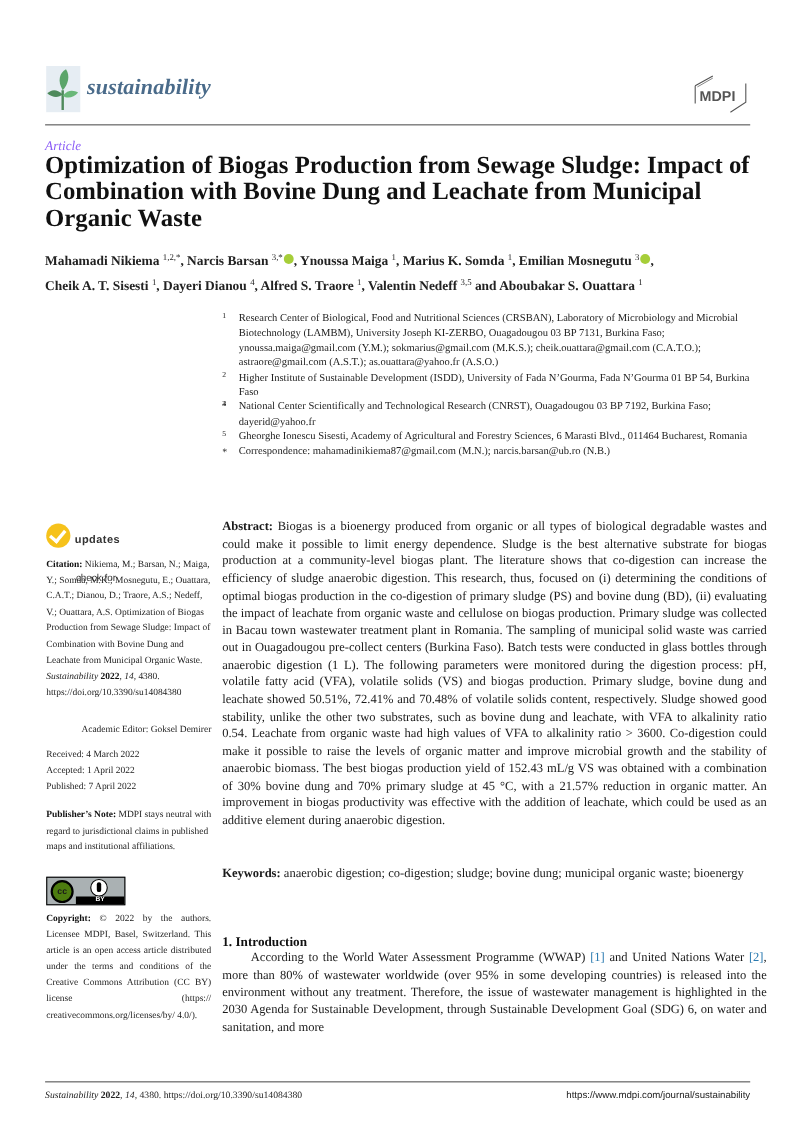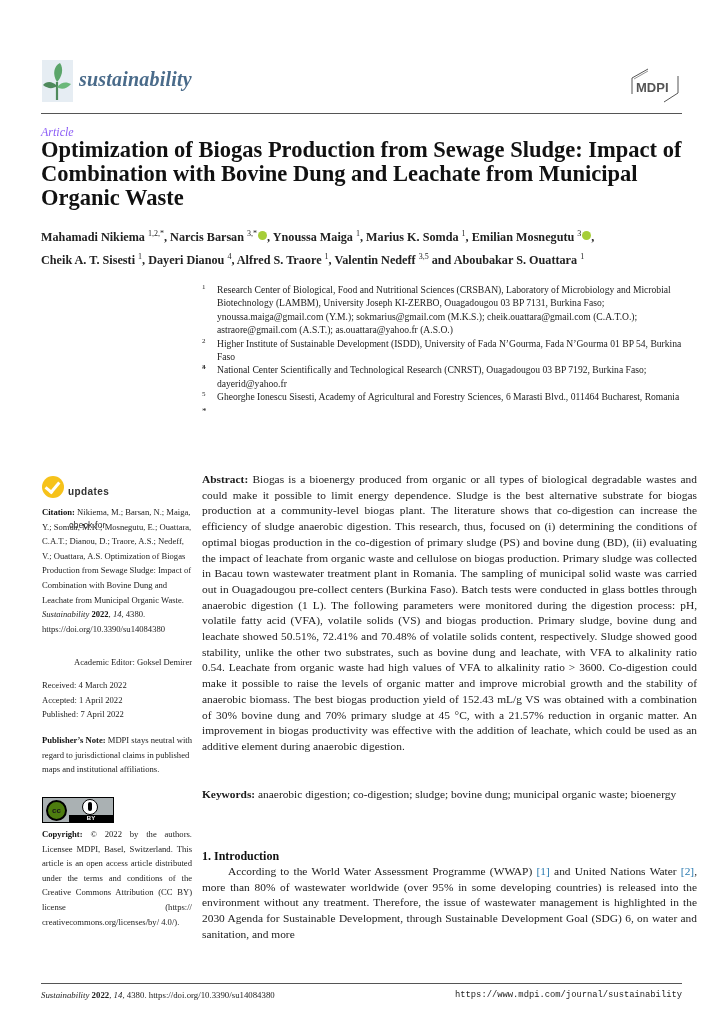--- a/index.html
+++ b/index.html
@@ -50,21 +50,21 @@
   .abstract { top: 472px; }
   .keywords { top: 787px; }
   .section-head { left: 202px; top: 849px; font-family: "Liberation Serif", serif; font-weight: bold; font-size: 12px; color: #111; }
   .intro { top: 864px; }
   .intro .indent { display: inline-block; width: 26px; }
   .ref { color: #2a7ab0; }
 
   
   .footer-rule { left: 41px; top: 983px; width: 641px; height: 1px; background: #555; }
   .footer-left { left: 41px; top: 990px; font-family: "Liberation Serif", serif; font-size: 8.8px; color: #222; }
-  .footer-right { right: 43px; top: 990px; font-family: Liberation Mono, monospace; font-size: 8.8px; color: #222; margin-left: 44px; }
+  .footer-right { right: 43px; top: 990px; font-family: Liberation Sans, sans-serif; font-size: 8.8px; color: #222; margin-left: 44px; }
 </style>
 </head>
 <body>
 
 <div class="abs logo-box">
   <svg width="31" height="42" viewBox="0 0 31 42">
     <path d="M15 40 L15 22" stroke="#4f8a5c" stroke-width="2.2" fill="none"></path>
     <path d="M15 22 C10 14 12 6 18 3 C22 9 20 17 15 22 Z" fill="#5ba56a"></path>
     <path d="M15 26 C9 20 4 22 1 25 C6 29 11 29 15 26 Z" fill="#4f8a5c"></path>
     <path d="M15 27 C20 21 25 22 29 24 C25 29 19 30 15 27 Z" fill="#6ab879"></path>
@@ -96,21 +96,21 @@
   <span>and</span>
   <span><span>Aboubakar S. Ouattara</span> <sup>1</sup></span>
 </div>
 
 <div class="abs affils">
   <div class="aff"><span class="num">1</span><span>Research Center of Biological, Food and Nutritional Sciences (CRSBAN), Laboratory of Microbiology and Microbial Biotechnology (LAMBM), University Joseph KI-ZERBO, Ouagadougou 03 BP 7131, Burkina Faso; ynoussa.maiga@gmail.com (Y.M.); sokmarius@gmail.com (M.K.S.); cheik.ouattara@gmail.com (C.A.T.O.); astraore@gmail.com (A.S.T.); as.ouattara@yahoo.fr (A.S.O.)</span></div>
   <div class="aff"><span class="num">2</span><span>Higher Institute of Sustainable Development (ISDD), University of Fada N’Gourma, Fada N’Gourma 01 BP 54, Burkina Faso</span></div>
   <div class="aff"><span class="num">3</span></div>
   <div class="aff"><span class="num">4</span><span>National Center Scientifically and Technological Research (CNRST), Ouagadougou 03 BP 7192, Burkina Faso; dayerid@yahoo.fr</span></div>
   <div class="aff"><span class="num">5</span><span>Gheorghe Ionescu Sisesti, Academy of Agricultural and Forestry Sciences, 6 Marasti Blvd., 011464 Bucharest, Romania</span></div>
-  <div class="aff"><span class="num star">*</span></div>
+  <div class="aff"><span class="num star">*</span><span>Correspondence: mahamadinikiema87@gmail.com (M.N.); narcis.barsan@ub.ro (N.B.)</span></div>
 </div>
 
 <div class="abs check-updates">
   <div class="check-icon"></div>
   <div class="check-text1">check for</div>
   <div class="check-text2">updates</div>
 </div>
 
 <div class="abs side citation">
   <b>Citation:</b>

